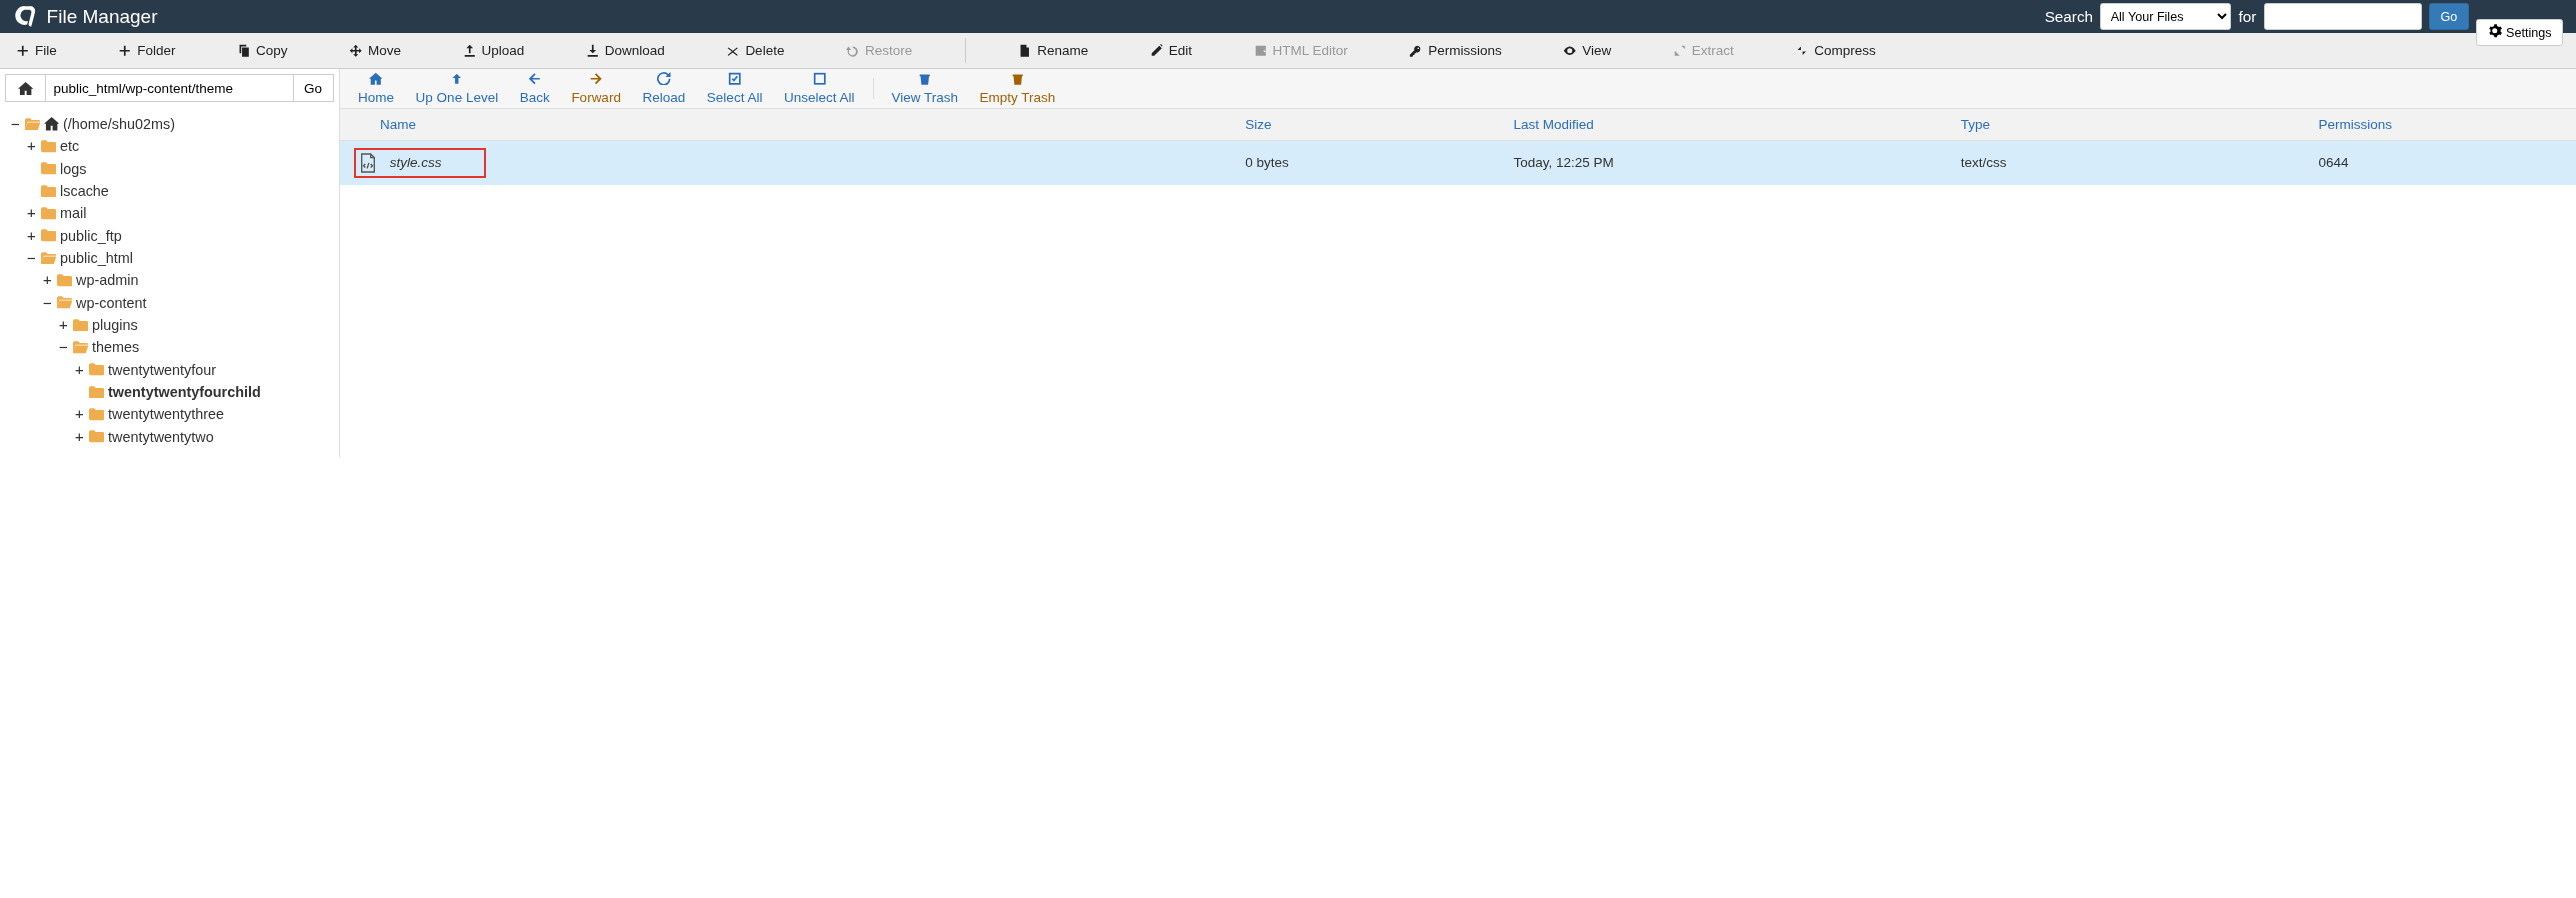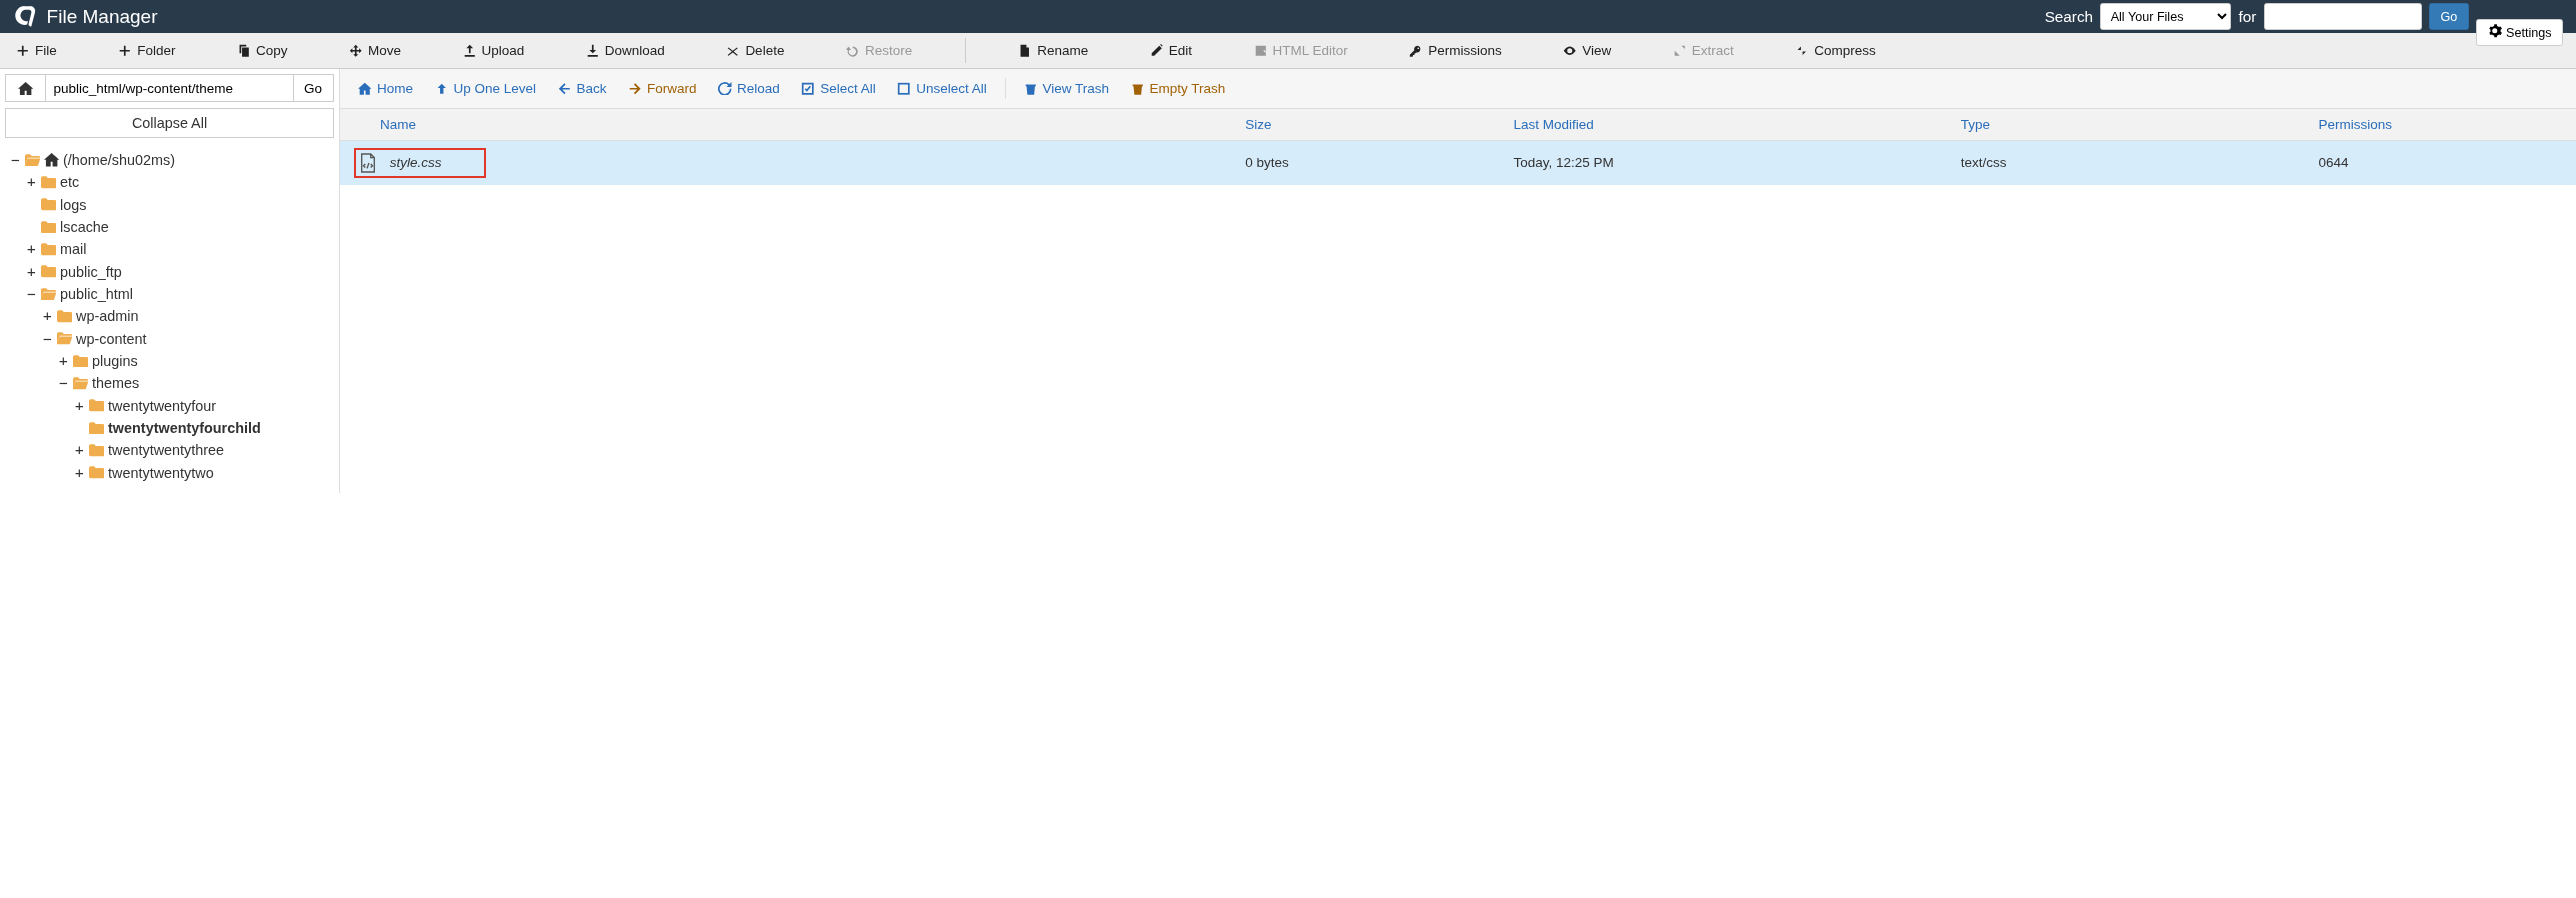--- a/index.html
+++ b/index.html
@@ -40,21 +40,21 @@
 
 .tree { padding: 5.4px 9px 9px 9px; font-size: 14.4px; line-height: 1.55; }
 .tree-row { display: flex; align-items: center; gap: 3.6px; white-space: nowrap; cursor: pointer; }
 .tree-toggle { width: 12.6px; text-align: center; font-family: monospace; font-size: 14.4px; color: #333; user-select: none; }
 .tree-label.bold { font-weight: 700; }
 .tree ul { list-style: none; padding-left: 16px; }
 .tree > ul { padding-left: 0; }
 
 
 .sec-toolbar { background: #f6f6f6; border-bottom: 0.9px solid #ddd; height: 40px; display: flex; align-items: center; padding: 0 9px; gap: 3.6px; }
-.sec-item { display: inline-flex; align-items: center; gap: 5.4px; padding: 5.4px 9px; font-size: 13.5px; color: #2a6ebb; cursor: pointer; border: none; background: none; }
+.sec-item { display: inline-flex; align-items: center; gap: 5.4px; padding: 5.4px 9px; font-size: 13.5px; color: #2a6ebb; cursor: pointer; border: none; background: none; flex-direction: column; }
 .sec-item.disabled { color: #a16207; cursor: default; }
 .sec-sep { width: 0.9px; height: 21.6px; background: #ddd; margin: 0 5.4px; }
 
 
 .file-table { width: 100%; border-collapse: collapse; }
 .file-table thead th { background: #f2f2f2; border-bottom: 0.9px solid #ddd; text-align: left; padding: 8px 10.8px; font-weight: 400; color: #2a6ebb; font-size: 13.5px; cursor: pointer; }
 .file-table tbody td { padding: 7.2px 10.8px; font-size: 13.5px; }
 .file-table tbody tr.selected { background: #d7ecfb; }
 .name-cell { display: flex; align-items: center; gap: 16px; padding-left: 3.6px; }
 .file-icon-box { position: relative; border: 2.7px solid #e1362a; padding: 2.7px 43px 2.7px 2.7px; display: inline-flex; align-items: center; gap: 12.6px; font-style: italic; }
@@ -195,21 +195,20 @@
   <div class="left-col">
     <div class="path-bar">
       <div class="path-home">
         <svg class="home-i" viewBox="0 0 16 14">
             <path d="M8 0l8 7h-2v7H9V9H7v5H2V7H0z"></path>
           </svg>
       </div>
       <input class="path-input" value="public_html/wp-content/theme" style="">
       <button class="path-go">Go</button>
     </div>
-    <div class="collapse-all">Collapse All</div>
     <div class="tree">
       <ul>
         <li>
           <div class="tree-row">
             <span class="tree-toggle">−</span>
             <svg class="folder-i" viewBox="0 0 18 14">
                 <path d="M0 2a2 2 0 0 1 2-2h4l2 2h8a2 2 0 0 1 2 2H3L0 14zM3 5h15l-3 9H0z"></path>
               </svg>
             <svg class="home-i" viewBox="0 0 16 14">
                 <path d="M8 0l8 7h-2v7H9V9H7v5H2V7H0z"></path>

